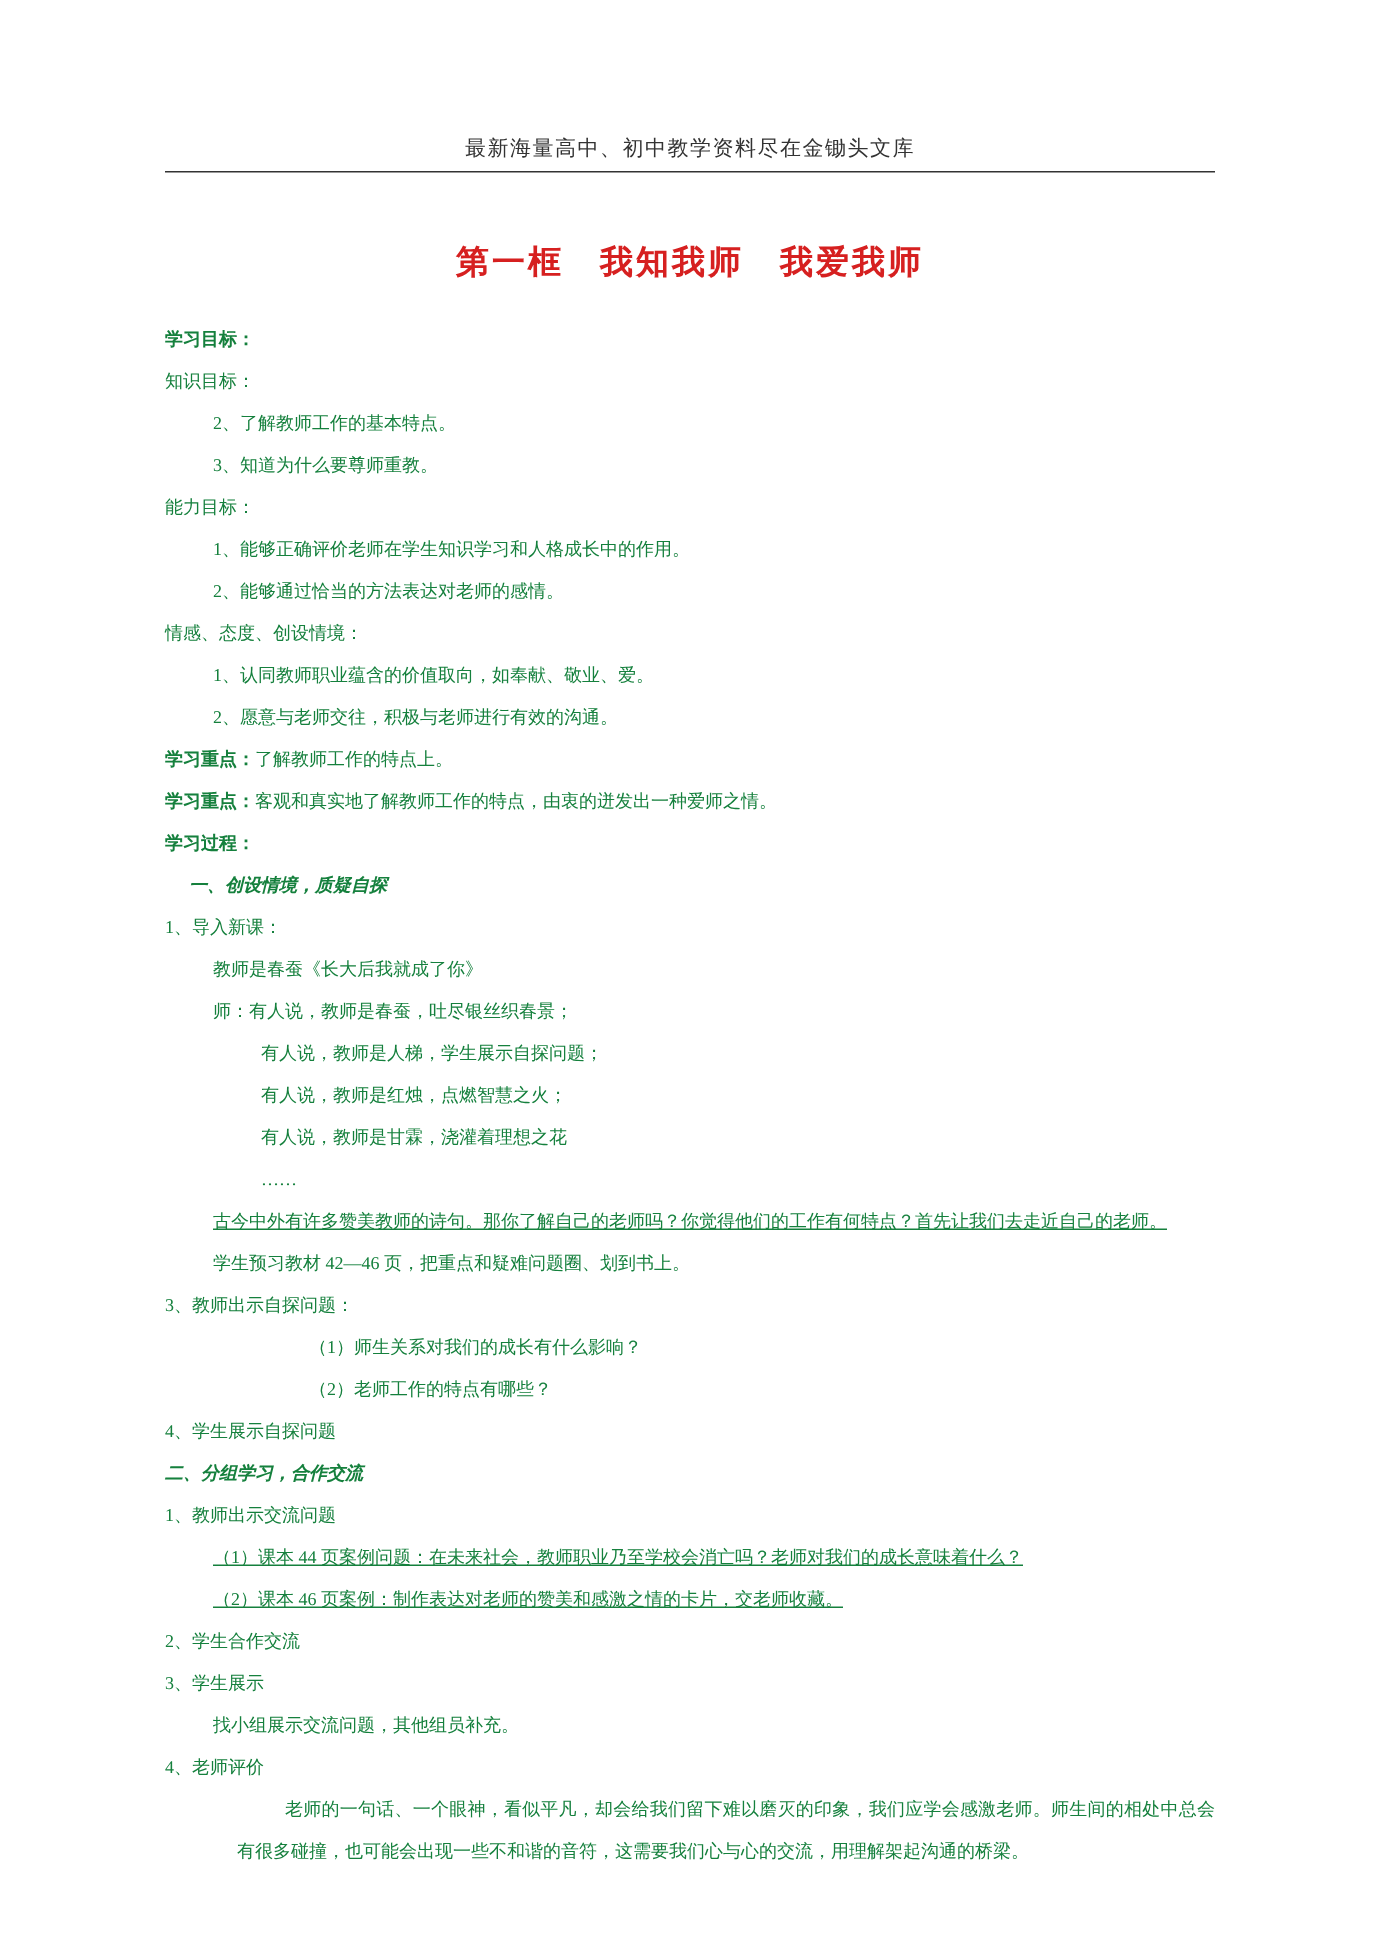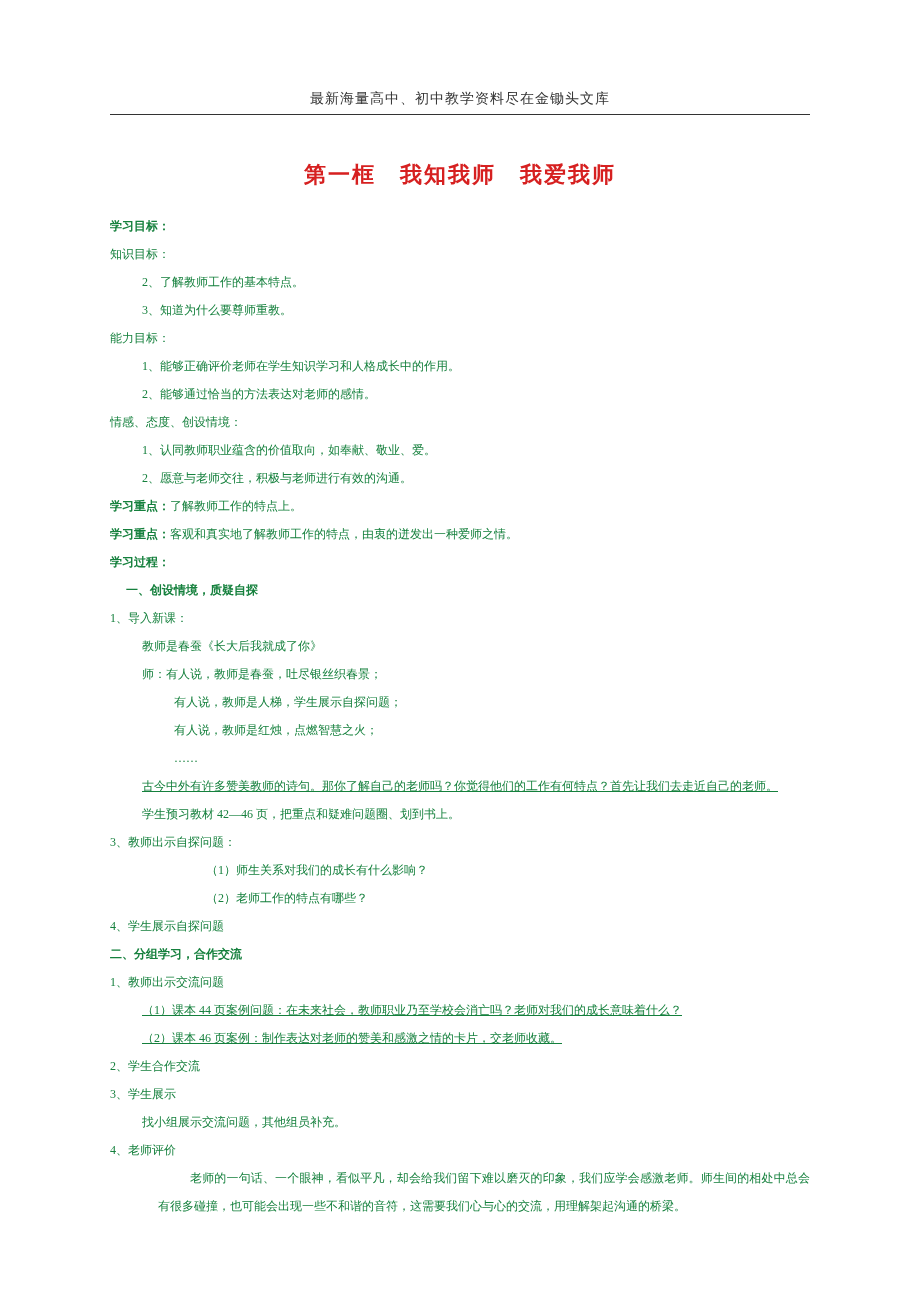--- a/index.html
+++ b/index.html
@@ -54,20 +54,21 @@
       padding-left: 64px;
     }
     .indent3 {
       padding-left: 96px;
     }
     .indent-half {
       padding-left: 16px;
     }
     .sect-head {
       font-weight: bold;
+      font-style: italic;
     }
     .para {
       text-indent: 32px;
       text-decoration: underline;
     }
   </style>
 </head>
 <body>
 
 <div class="page">
@@ -89,20 +90,21 @@
   <div class="line indent1">2、愿意与老师交往，积极与老师进行有效的沟通。</div>
   <div class="line"><span class="bold">学习重点：</span><span>了解教师工作的特点上。</span></div>
   <div class="line"><span class="bold">学习重点：</span><span>客观和真实地了解教师工作的特点，由衷的迸发出一种爱师之情。</span></div>
   <div class="line bold">学习过程：</div>
   <div class="line sect-head indent-half">一、创设情境，质疑自探</div>
   <div class="line">1、导入新课：</div>
   <div class="line indent1">教师是春蚕《长大后我就成了你》</div>
   <div class="line indent1">师：有人说，教师是春蚕，吐尽银丝织春景；</div>
   <div class="line indent2">有人说，教师是人梯，学生展示自探问题；</div>
   <div class="line indent2">有人说，教师是红烛，点燃智慧之火；</div>
+  <div class="line indent2">有人说，教师是甘霖，浇灌着理想之花</div>
   <div class="line indent2">……</div>
   <div class="line para">古今中外有许多赞美教师的诗句。那你了解自己的老师吗？你觉得他们的工作有何特点？首先让我们去走近自己的老师。</div>
   <div class="line indent1">学生预习教材 42—46 页，把重点和疑难问题圈、划到书上。</div>
   <div class="line">3、教师出示自探问题：</div>
   <div class="line indent3">（1）师生关系对我们的成长有什么影响？</div>
   <div class="line indent3">（2）老师工作的特点有哪些？</div>
   <div class="line">4、学生展示自探问题</div>
   <div class="line sect-head">二、分组学习，合作交流</div>
   <div class="line">1、教师出示交流问题</div>
   <div class="line para">（1）课本 44 页案例问题：在未来社会，教师职业乃至学校会消亡吗？老师对我们的成长意味着什么？</div>

